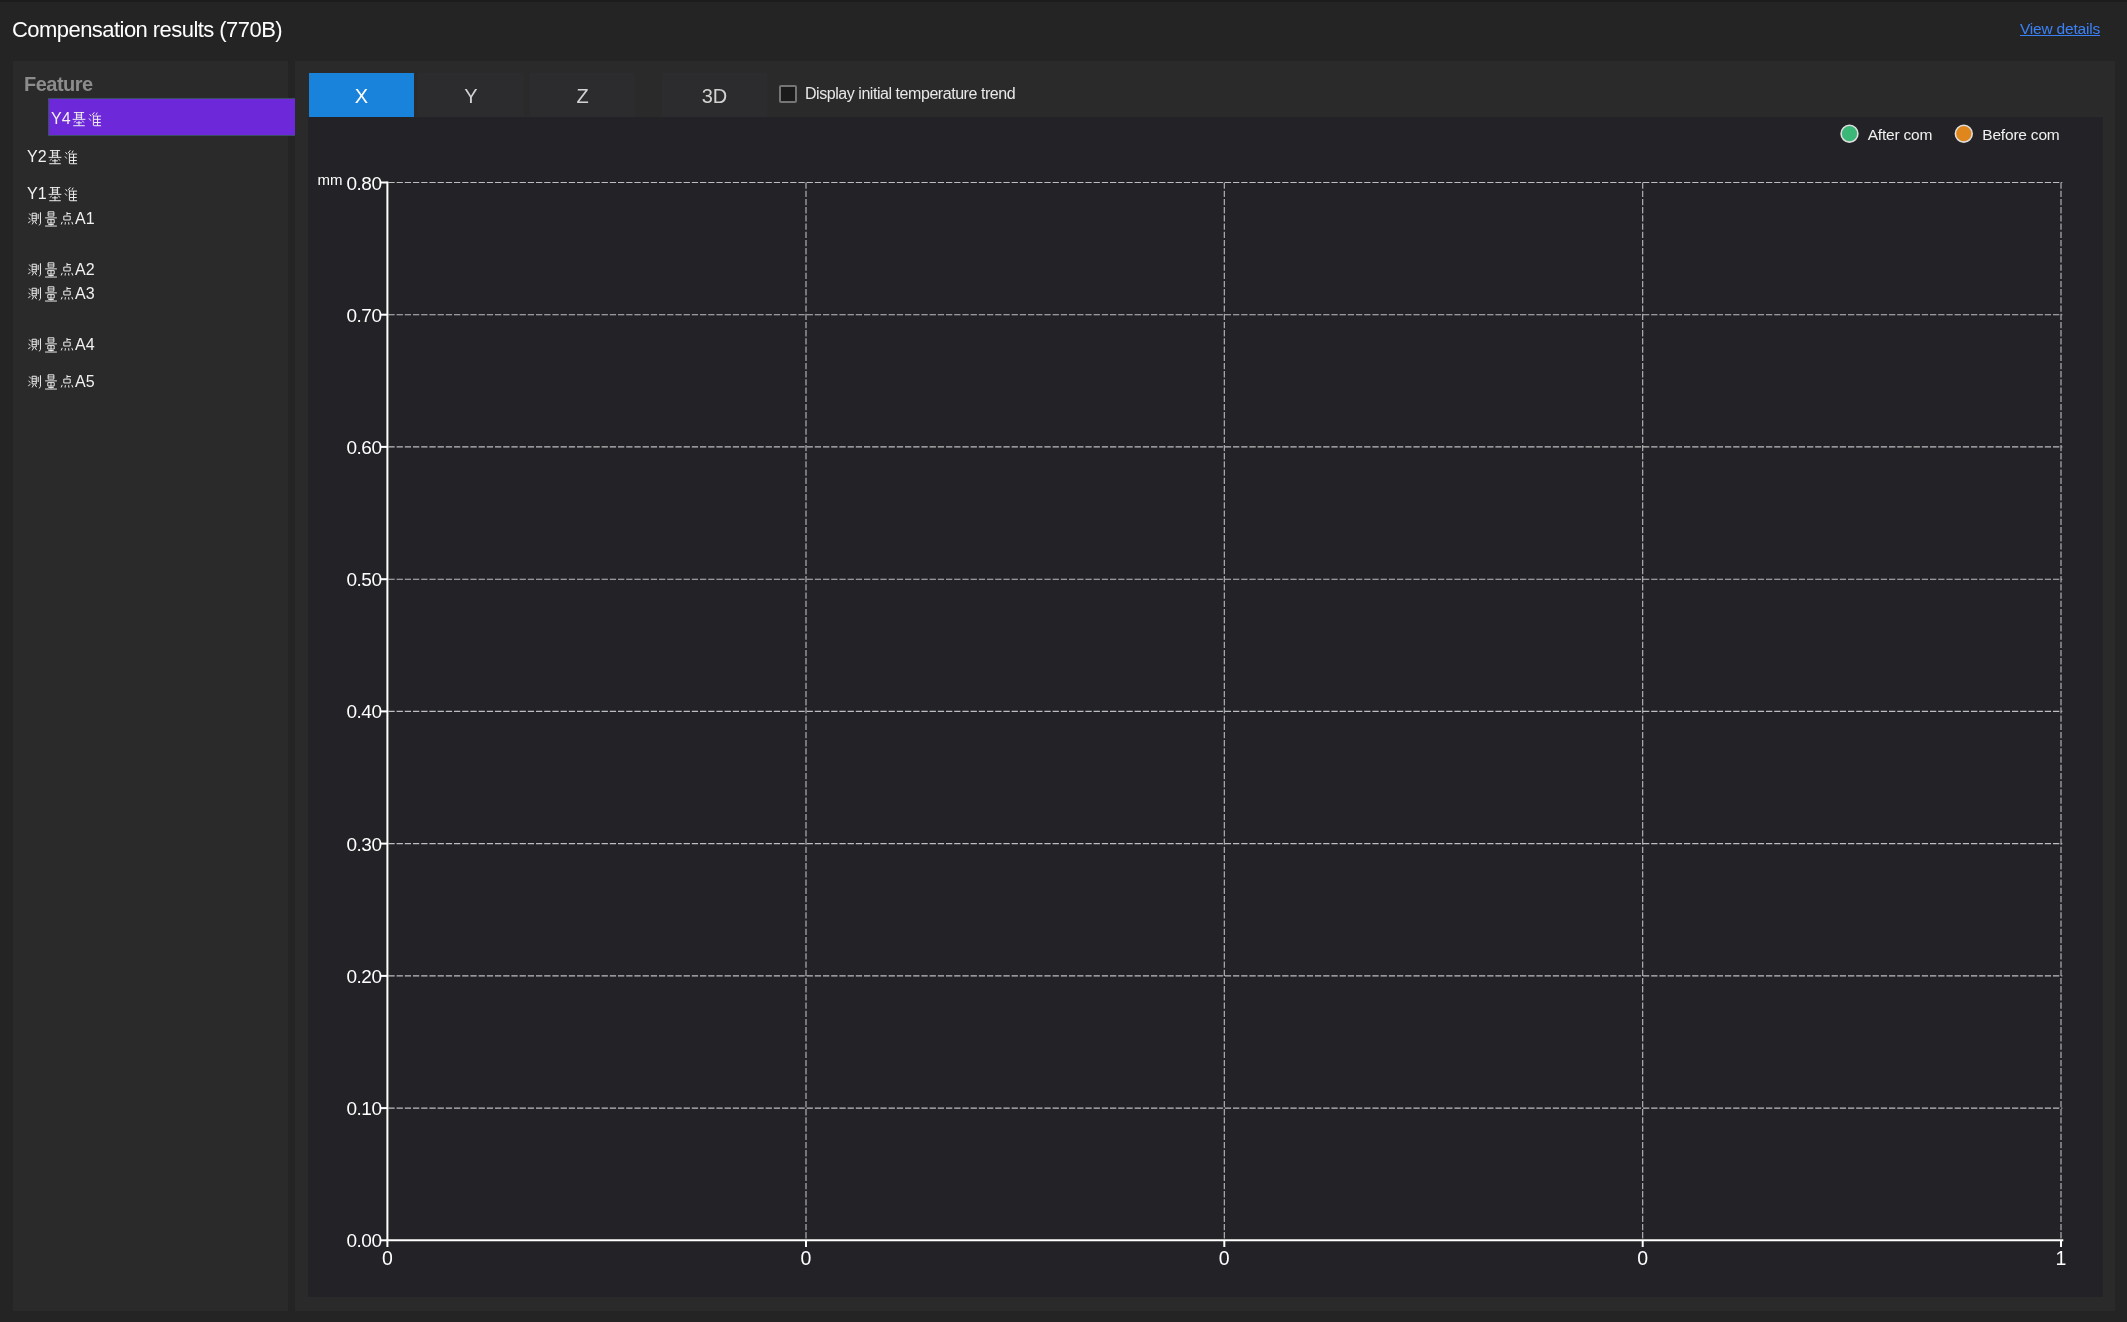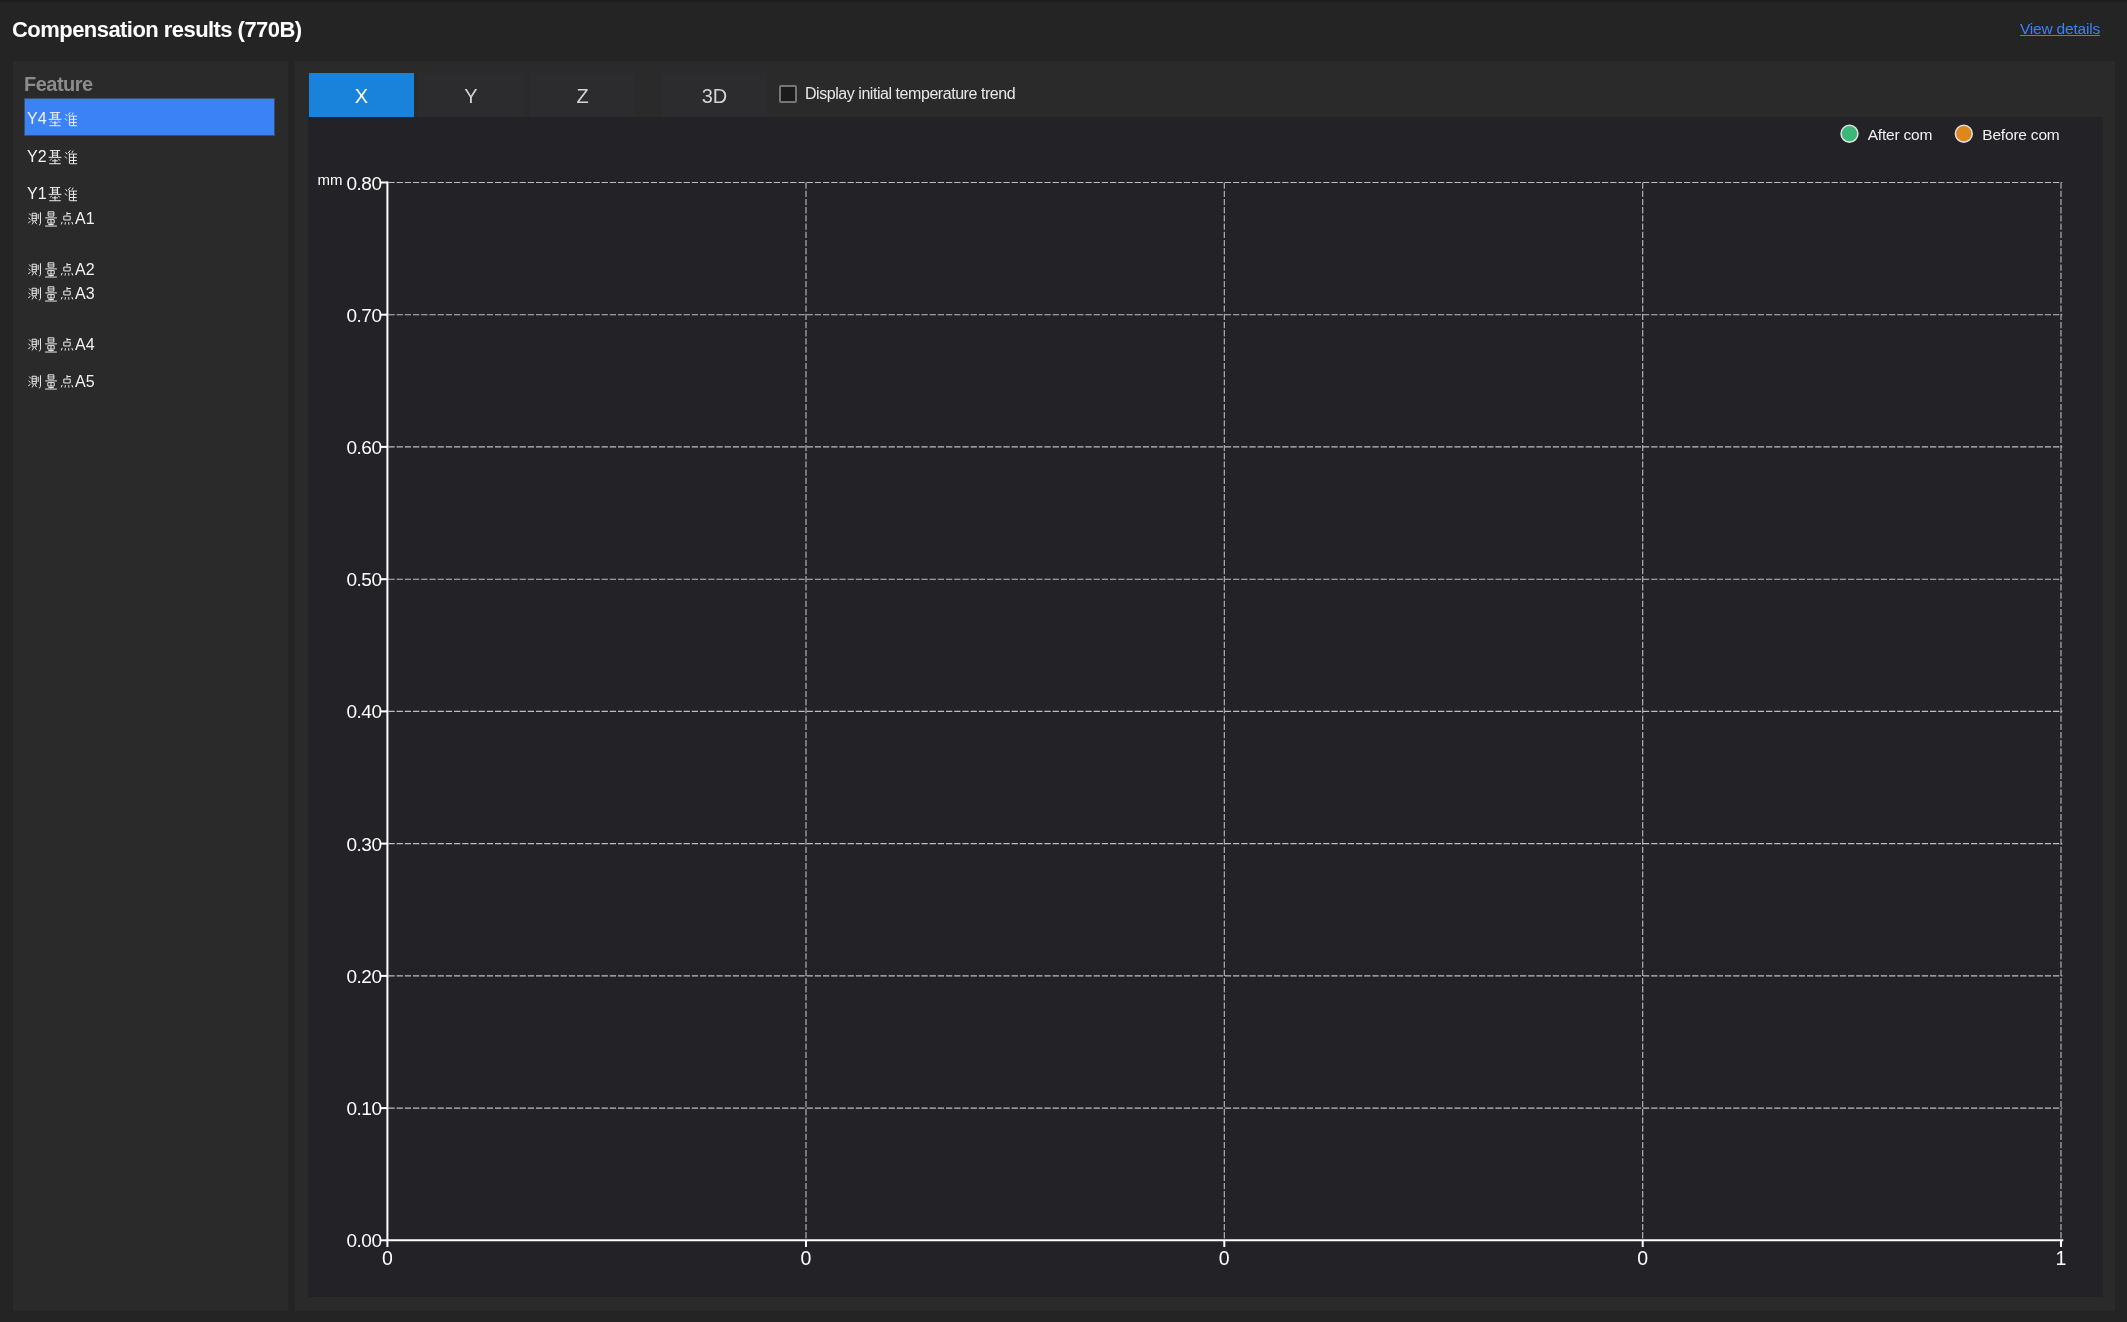--- a/index.html
+++ b/index.html
@@ -1,25 +1,25 @@
 <!DOCTYPE html>
 <html><head>
 <meta charset="utf-8">
 <style>
   * { margin:0; padding:0; box-sizing:border-box; }
   html,body { width:2127px; height:1322px; background:#242424; overflow:hidden;
     font-family:"Liberation Sans", sans-serif; }
   .topedge { position:absolute; left:0; top:0; width:2127px; height:2px; background:#1c1c1c; }
-  .title { position:absolute; left:12px; top:17px; font-size:22px; font-weight:bold; color:#ffffff; letter-spacing:-0.55px; }
+  .title { position:absolute; left:12px; top:17px; font-size:22px; font-weight:normal; color:#ffffff; letter-spacing:-0.55px; }
   .viewdetails { position:absolute; left:2020px; top:20px; font-size:15.5px; letter-spacing:-0.2px; color:#3b82f6; text-decoration:underline; }
   .sidebar { position:absolute; left:13px; top:61px; width:275px; height:1250px; background:#2a2a2b; }
   .feature { position:absolute; left:11px; top:12px; font-size:20px; font-weight:bold; color:#8c8c8c; letter-spacing:-0.5px; }
   .item { position:absolute; left:11px; width:251px; height:38px; line-height:41px;
     padding-left:3px; font-size:16px; color:#f1f1f1; white-space:nowrap; }
-  .item.sel { background:#3b82f6; border:1px solid #3a4e64; padding-left:2px; line-height:39px; }
+  .item.sel { background:#6d28d9; border:1px solid #3a4e64; padding-left:2px; line-height:39px;margin-left:24px; }
   .cjk { width:16px; height:16px; vertical-align:-3px; }
   .rpanel { position:absolute; left:295px; top:61px; width:1820px; height:1250px; background:#2a2a2b; }
   .tab { position:absolute; top:12px; height:44px; line-height:46px; text-align:center;
     font-size:20px; color:#d2d2d2; background:#2c2c2e; }
   .tab.sel { background:#1982db; color:#ffffff; }
   .cbox { position:absolute; left:484px; top:24px; width:18px; height:18px;
     border:2px solid #757575; background:#1b1b1b; border-radius:2px; }
   .cblabel { position:absolute; left:510px; top:24px; font-size:16px; color:#e8e8e8; letter-spacing:-0.45px; }
   .chart { position:absolute; left:13px; top:56px; width:1795px; height:1180px; background:#232327; }
 </style>

